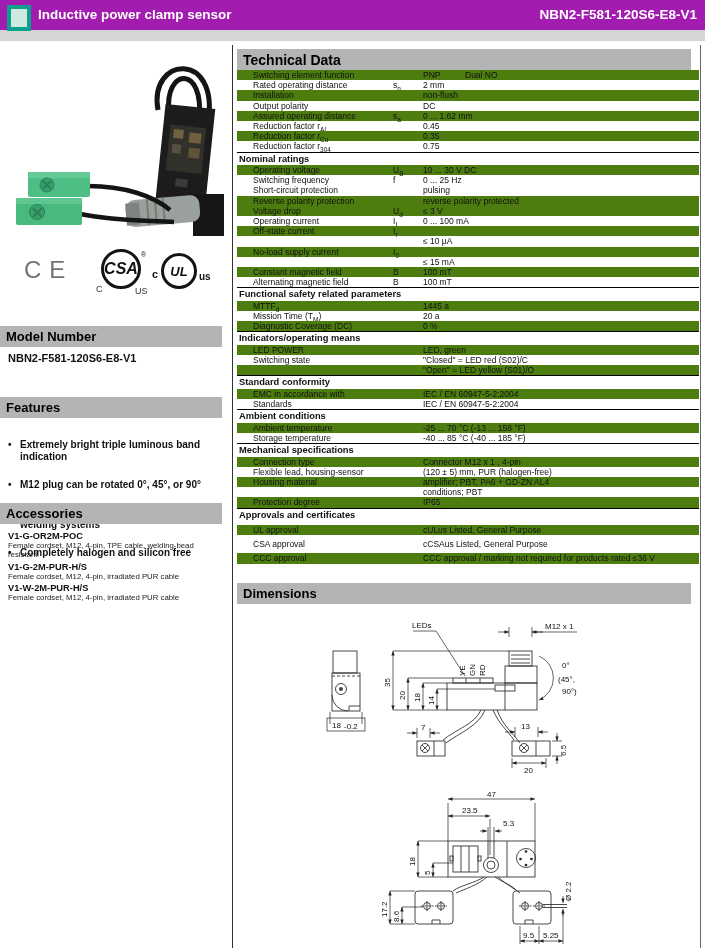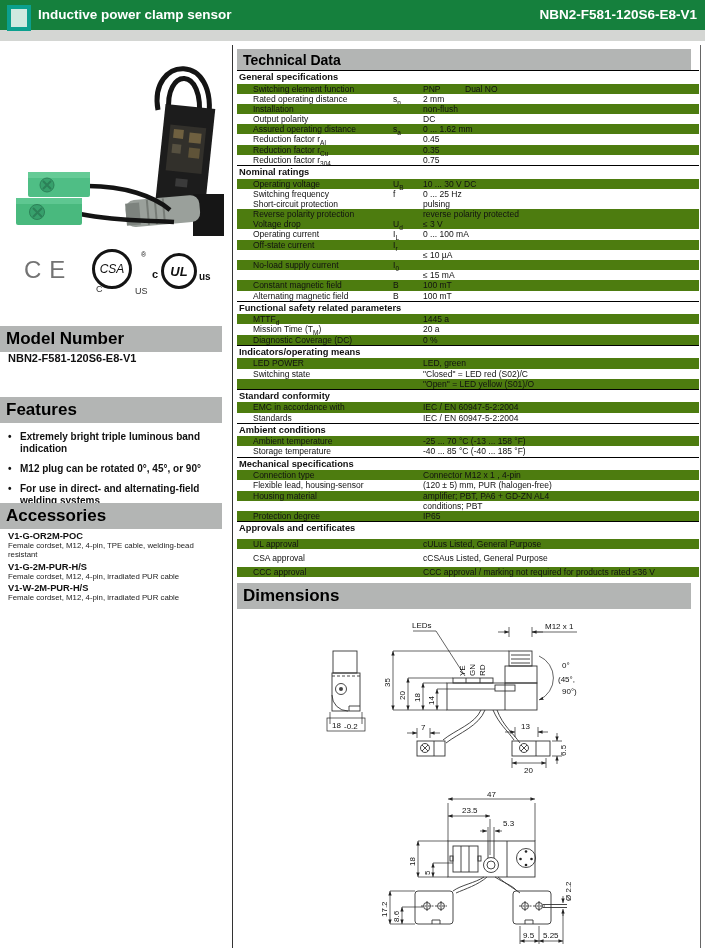--- a/index.html
+++ b/index.html
@@ -1,45 +1,45 @@
 <!DOCTYPE html>
 <html><head>
 <meta charset="utf-8">
 <style>
   html,body{margin:0;padding:0}
   body{width:705px;height:948px;position:relative;background:#fff;
        font-family:"Liberation Sans",sans-serif;color:#111;overflow:hidden}
   
-  .hdr{position:absolute;top:0;left:0;width:705px;height:30px;background:#15803d}
+  .hdr{position:absolute;top:0;left:0;width:705px;height:30px;background:#a21caf}
   .hdr-sub{position:absolute;top:30px;left:0;width:705px;height:11px;background:#d4d6d3}
   .hdr-icon{position:absolute;top:5px;left:7px;width:16px;height:18px;background:#cfe9e0;
             border:4px solid #0ba08e;z-index:3}
   .hdr-title{position:absolute;left:38px;top:7px;font-size:13.5px;font-weight:bold;color:#fff}
   .hdr-pn{position:absolute;right:8px;top:7px;font-size:13.5px;font-weight:bold;color:#fff}
   .vdiv{position:absolute;left:232px;top:45px;width:1px;height:903px;background:#333}
   .redge{position:absolute;left:700px;top:45px;width:1px;height:903px;background:#666}
   
   .secbar{position:absolute;background:#b3b5b4;color:#000;font-weight:bold;
-          font-size:17px;padding:3px 0 3px 6px;box-sizing:border-box}
+          font-size:13px;padding:3px 0 3px 6px;box-sizing:border-box}
   .bar-left{left:0;width:222px}
   .bar-right{left:237px;width:454px}
   
   .photo{position:absolute;left:8px;top:48px}
   .model-value{position:absolute;left:8px;top:352px;font-weight:bold;font-size:11px}
   .feat-list{position:absolute;left:8px;top:423px;width:212px;margin:0;padding:0;list-style:none}
-  .feat-list li{font-weight:bold;font-size:10px;line-height:12px;margin:8px 0 3px 12px;position:relative}
+  .feat-list li{font-weight:bold;font-size:10px;line-height:12px;margin:16px 0 3px 12px;position:relative}
   .feat-list li:before{content:"•";position:absolute;left:-12px}
   .acc-list{position:absolute;left:8px;top:529px;width:212px}
   .acc-name{font-weight:bold;font-size:9.3px;line-height:11px;margin-top:2px}
   .acc-desc{font-size:7.8px;line-height:8.8px;color:#222}
   
   .ce{position:absolute;left:24px;top:256px;font-size:24px;letter-spacing:8px;color:#737373}
-  .csa{position:absolute;left:92px;top:249px;width:40px;height:40px;border:3px solid #141414;
+  .csa{position:absolute;left:101px;top:249px;width:40px;height:40px;border:3px solid #141414;
        border-radius:50%;display:flex;align-items:center;justify-content:center;
-       font-weight:normal;font-style:italic;font-size:12px;box-sizing:border-box}
+       font-weight:bold;font-style:italic;font-size:16px;box-sizing:border-box}
   .csa-reg{position:absolute;left:141px;top:251px;font-size:7px}
   .csa-c{position:absolute;left:96px;top:284px;font-size:9px;color:#333}
   .csa-us{position:absolute;left:135px;top:286px;font-size:9px;color:#333}
   .ulc{position:absolute;left:152px;top:268px;font-size:11px;font-weight:bold}
   .ul{position:absolute;left:161px;top:253px;width:36px;height:36px;border:3px solid #141414;
       border-radius:50%;display:flex;align-items:center;justify-content:center;
       font-weight:bold;font-style:italic;font-size:13px;box-sizing:border-box}
   .ulus{position:absolute;left:199px;top:271px;font-size:10px;font-weight:bold}
   
   .tech-table{position:absolute;left:237px;top:70px;width:462px}
@@ -132,21 +132,20 @@
     <div class="acc-name">V1-G-OR2M-POC</div>
     <div class="acc-desc">Female cordset, M12, 4-pin, TPE cable, welding-bead resistant</div>
     <div class="acc-name">V1-G-2M-PUR-H/S</div>
     <div class="acc-desc">Female cordset, M12, 4-pin, irradiated PUR cable</div>
     <div class="acc-name">V1-W-2M-PUR-H/S</div>
     <div class="acc-desc">Female cordset, M12, 4-pin, irradiated PUR cable</div>
   </div>
 
 <div class="secbar bar-right" style="top:49px;font-size:14px">Technical Data</div>
 <div class="tech-table" id="tech-table">
-    <div class="sec-h">General specifications</div>
     <div class="row sh">
       <span class="l">Switching element function</span>
       <span class="v">PNP</span>
       <span class="v2">Dual NO</span>
     </div>
     <div class="row">
       <span class="l">Rated operating distance</span>
       <span class="sy">s<sub>n</sub></span>
       <span class="v">2 mm</span>
     </div>

